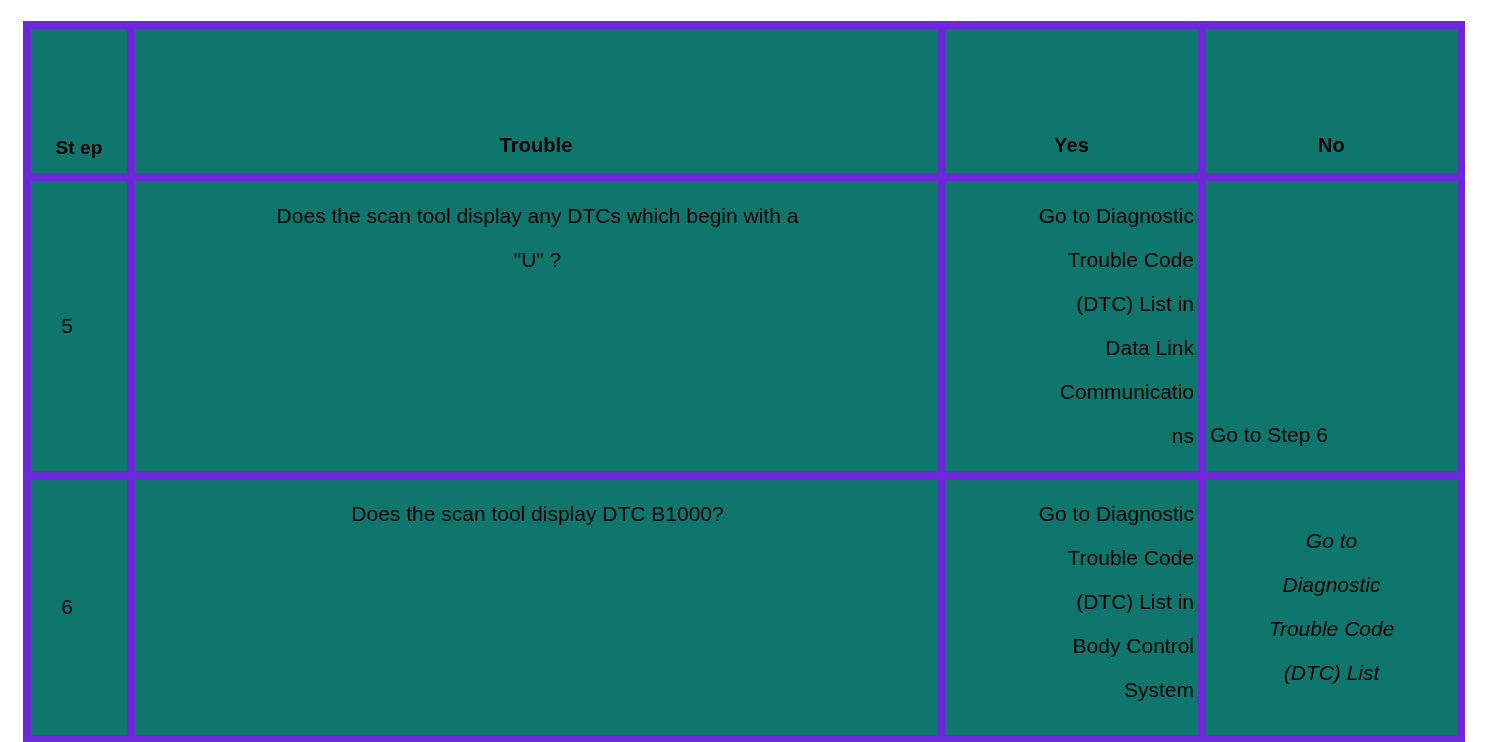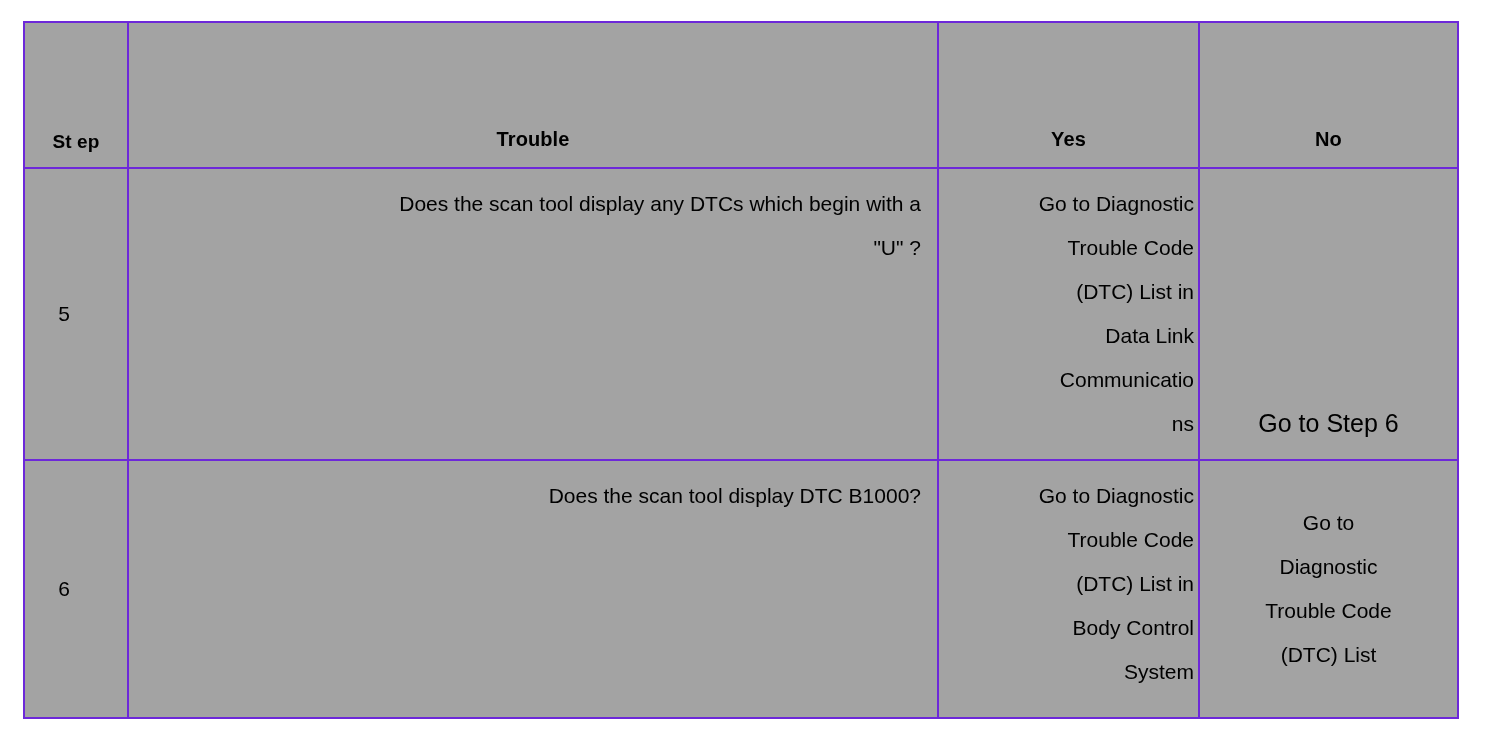--- a/index.html
+++ b/index.html
@@ -27,24 +27,24 @@
     position: absolute;
     left: 23px;
     top: 21px;
     width: 1434px;
     height: 692px;
     border-collapse: collapse;
     table-layout: fixed;
     background: #ffffff;
   }
   .diag-table td {
-    border: 2px solid #6d28d9;
+    border: 8px solid #6d28d9;
     padding: 0;
     vertical-align: top;
-    background: #a3a3a3;
+    background: #0f766e;
   }
 
   
   .col-step   { width: 104px; }
   .col-action { width: 810px; }
   .col-yes    { width: 261px; }
   .col-no     { width: 259px; }
 
   
   .hdr-row td { height: 144px; }
@@ -95,21 +95,21 @@
   }
 
   
   .action-text {
     position: absolute;
     left: 19px;
     top: 13px;
     right: 16px;
     font-size: 21px;
     line-height: 44px;
-    text-align: right;
+    text-align: center;
     white-space: pre-line;
   }
 
   
   .answer-top {
     position: absolute;
     left: 4px;
     right: 4px;
     top: 13px;
     text-align: right;
@@ -117,37 +117,38 @@
     line-height: 44px;
     white-space: pre-line;
   }
 
   
   .answer-bottom {
     position: absolute;
     left: 4px;
     right: 4px;
     bottom: 14px;
-    text-align: center;
-    font-size: 25px;
+    text-align: left;
+    font-size: 21px;
     line-height: 44px;
     white-space: pre-line;
   }
 
   
   .answer-middle {
     position: absolute;
     left: 4px;
     right: 4px;
     top: 50%;
     transform: translateY(-50%);
     text-align: center;
     font-size: 21px;
     line-height: 44px;
     white-space: pre-line;
+    font-style: italic;
   }
 </style>
 </head>
 <body>
 
 <div id="page">
 
   <table class="diag-table">
     <colgroup>
       <col class="col-step">

